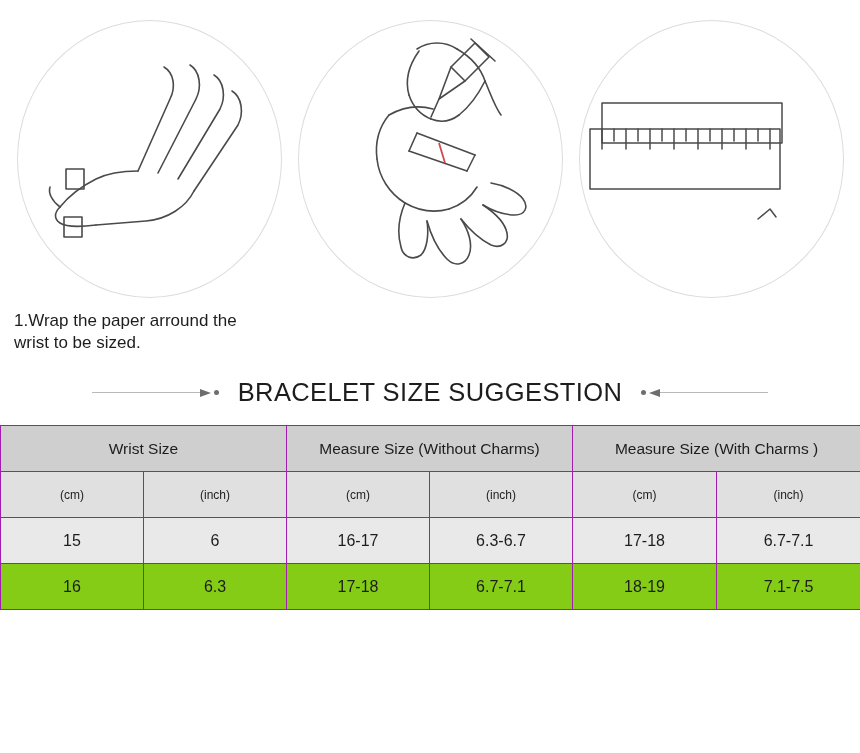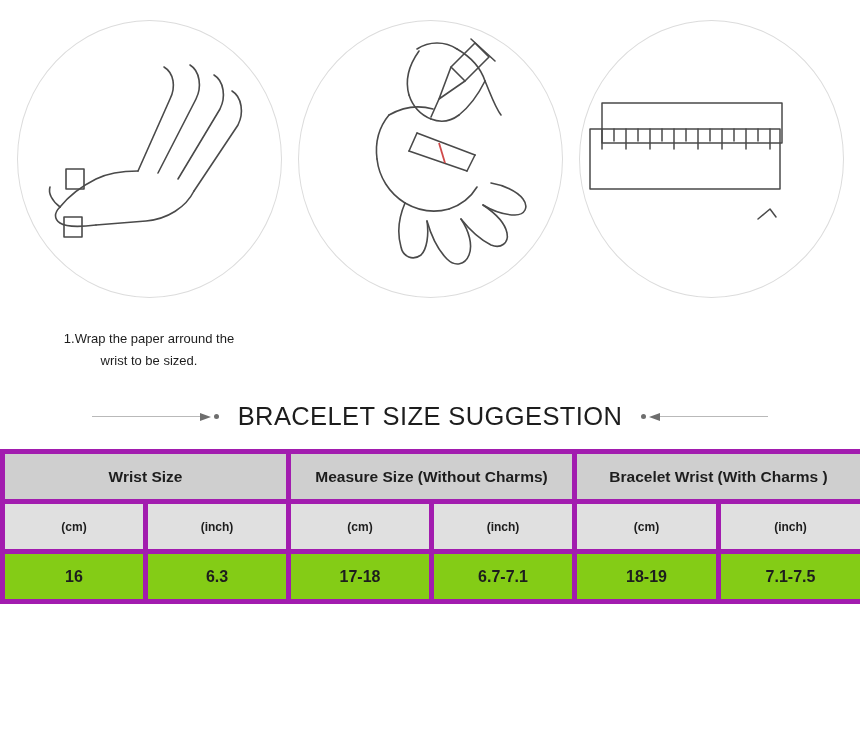--- a/index.html
+++ b/index.html
@@ -42,31 +42,30 @@
     position: relative;
     overflow: hidden;
     background: #ffffff;
   }
   .circle svg {
     position: absolute;
     left: 0;
     top: 0;
   }
   .step-caption {
-    margin-top: 30px;
-    font-size: 13px;
+    margin-top: 12px;
+    font-size: 17px;
     line-height: 22px;
-    text-align: center;
     color: #1d1d1d;
     width: 270px;
   }
 
   
   .title-row {
-    margin-top: 30px;
+    margin-top: 24px;
     display: flex;
     align-items: center;
     justify-content: center;
     gap: 0px;
   }
   .title-text {
     font-size: 25.5px;
     letter-spacing: 0.4px;
     color: #1d1d1d;
     padding: 0 16px;
@@ -103,23 +102,23 @@
 
   
   table.size-table {
     margin-top: 18px;
     border-collapse: collapse;
     width: 860px;
     table-layout: fixed;
   }
   table.size-table td,
   table.size-table th {
-    border: 5px solid #a21caf;
+    border: 1px solid #a21caf;
     text-align: center;
-    font-weight: bold;
+    font-weight: normal;
     color: #1d1d1d;
   }
   tr.group-head td {
     background: #cfcfcf;
     height: 43px;
     font-size: 15.5px;
   }
   tr.unit-head td {
     background: #e0e0e0;
     height: 43px;
@@ -258,31 +257,39 @@
         <col style="width:143px">
       <col style="width:143px">
         <col style="width:143px">
       <col style="width:144px">
         <col style="width:144px">
     </colgroup>
     <tbody>
       <tr class="group-head">
         <td colspan="2">Wrist Size</td>
         <td colspan="2">Measure Size (Without Charms)</td>
-        <td colspan="2">Bracelet Wrist (With Charms )</td>
+        <td colspan="2">Measure Size (With Charms )</td>
       </tr>
       <tr class="unit-head">
         <td>(cm)</td>
         <td>(inch)</td>
         <td>(cm)</td>
         <td>(inch)</td>
         <td>(cm)</td>
         <td>(inch)</td>
       </tr>
 
+      <tr class="data-row odd">
+        <td>15</td>
+        <td>6</td>
+        <td>16-17</td>
+        <td>6.3-6.7</td>
+        <td>17-18</td>
+        <td>6.7-7.1</td>
+      </tr>
       <tr class="data-row even">
         <td>16</td>
         <td>6.3</td>
         <td>17-18</td>
         <td>6.7-7.1</td>
         <td>18-19</td>
         <td>7.1-7.5</td>
       </tr>
     </tbody>
   </table>

